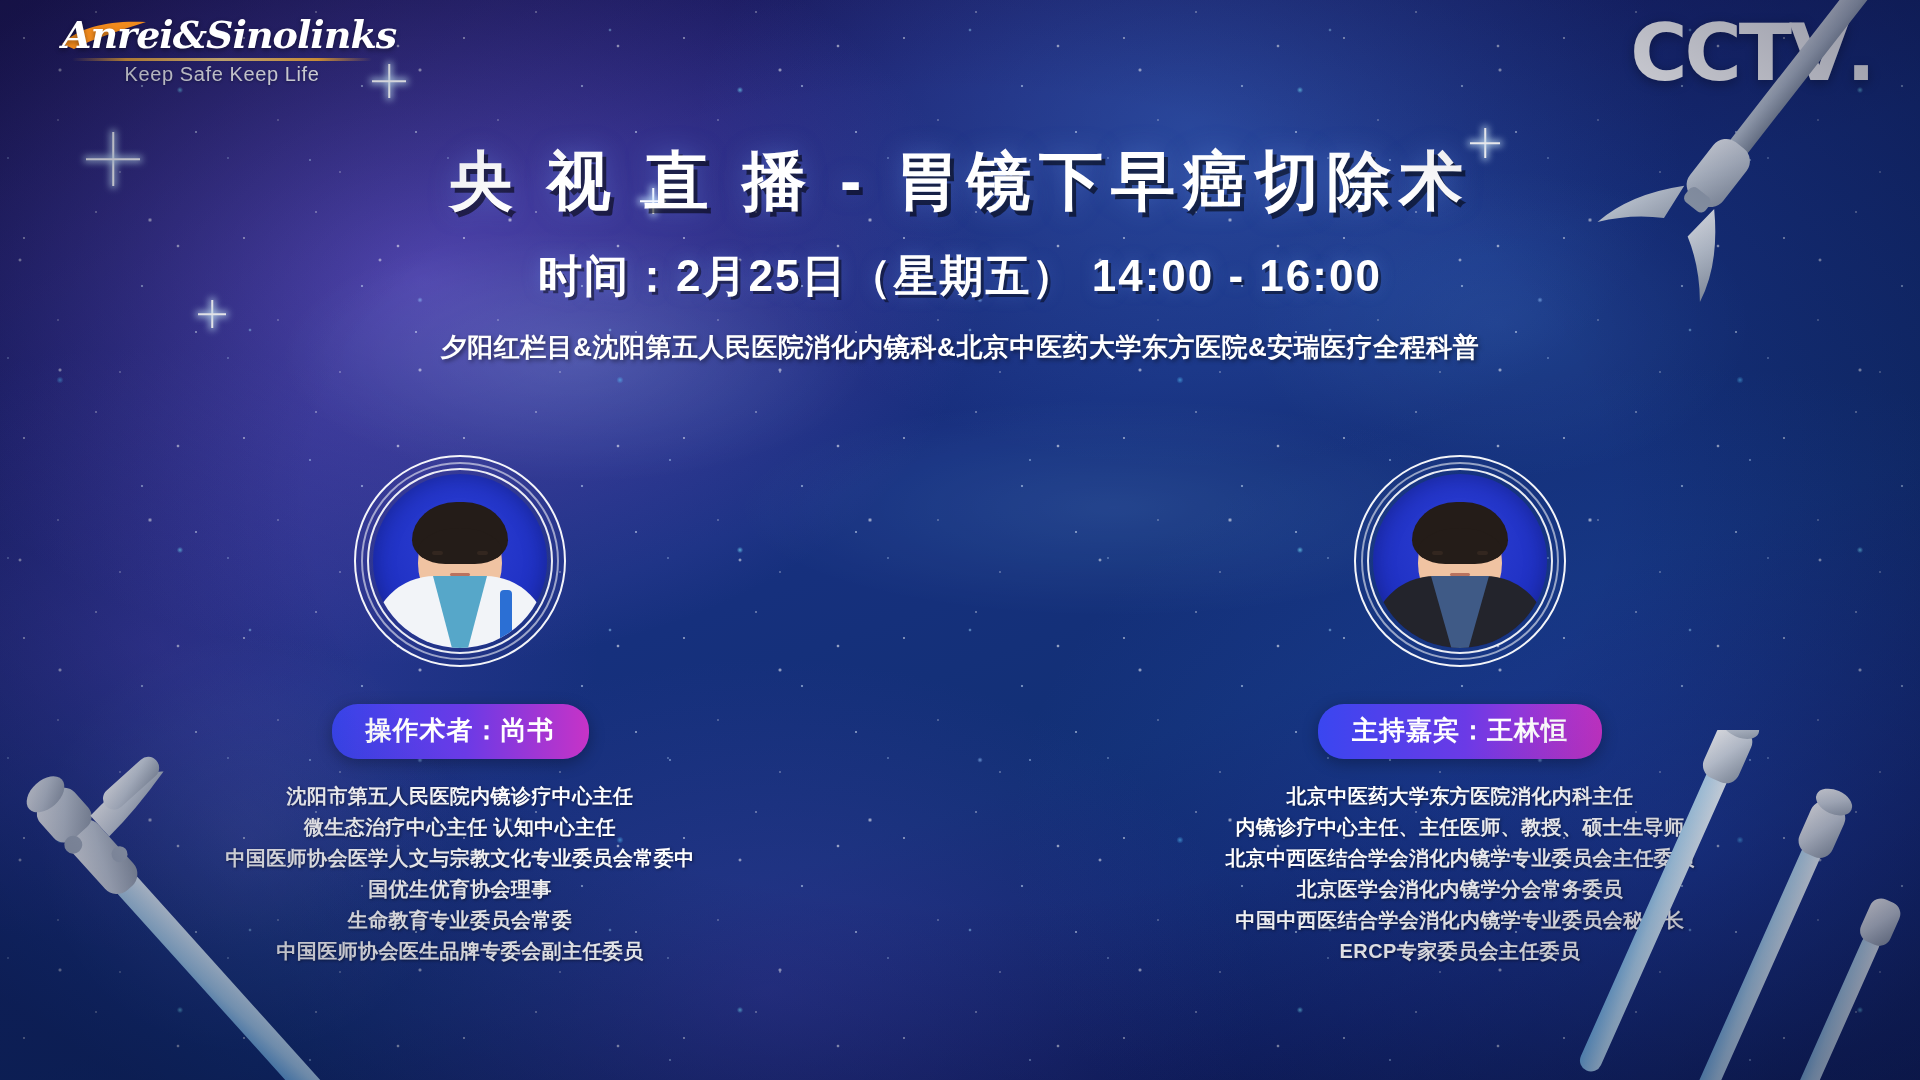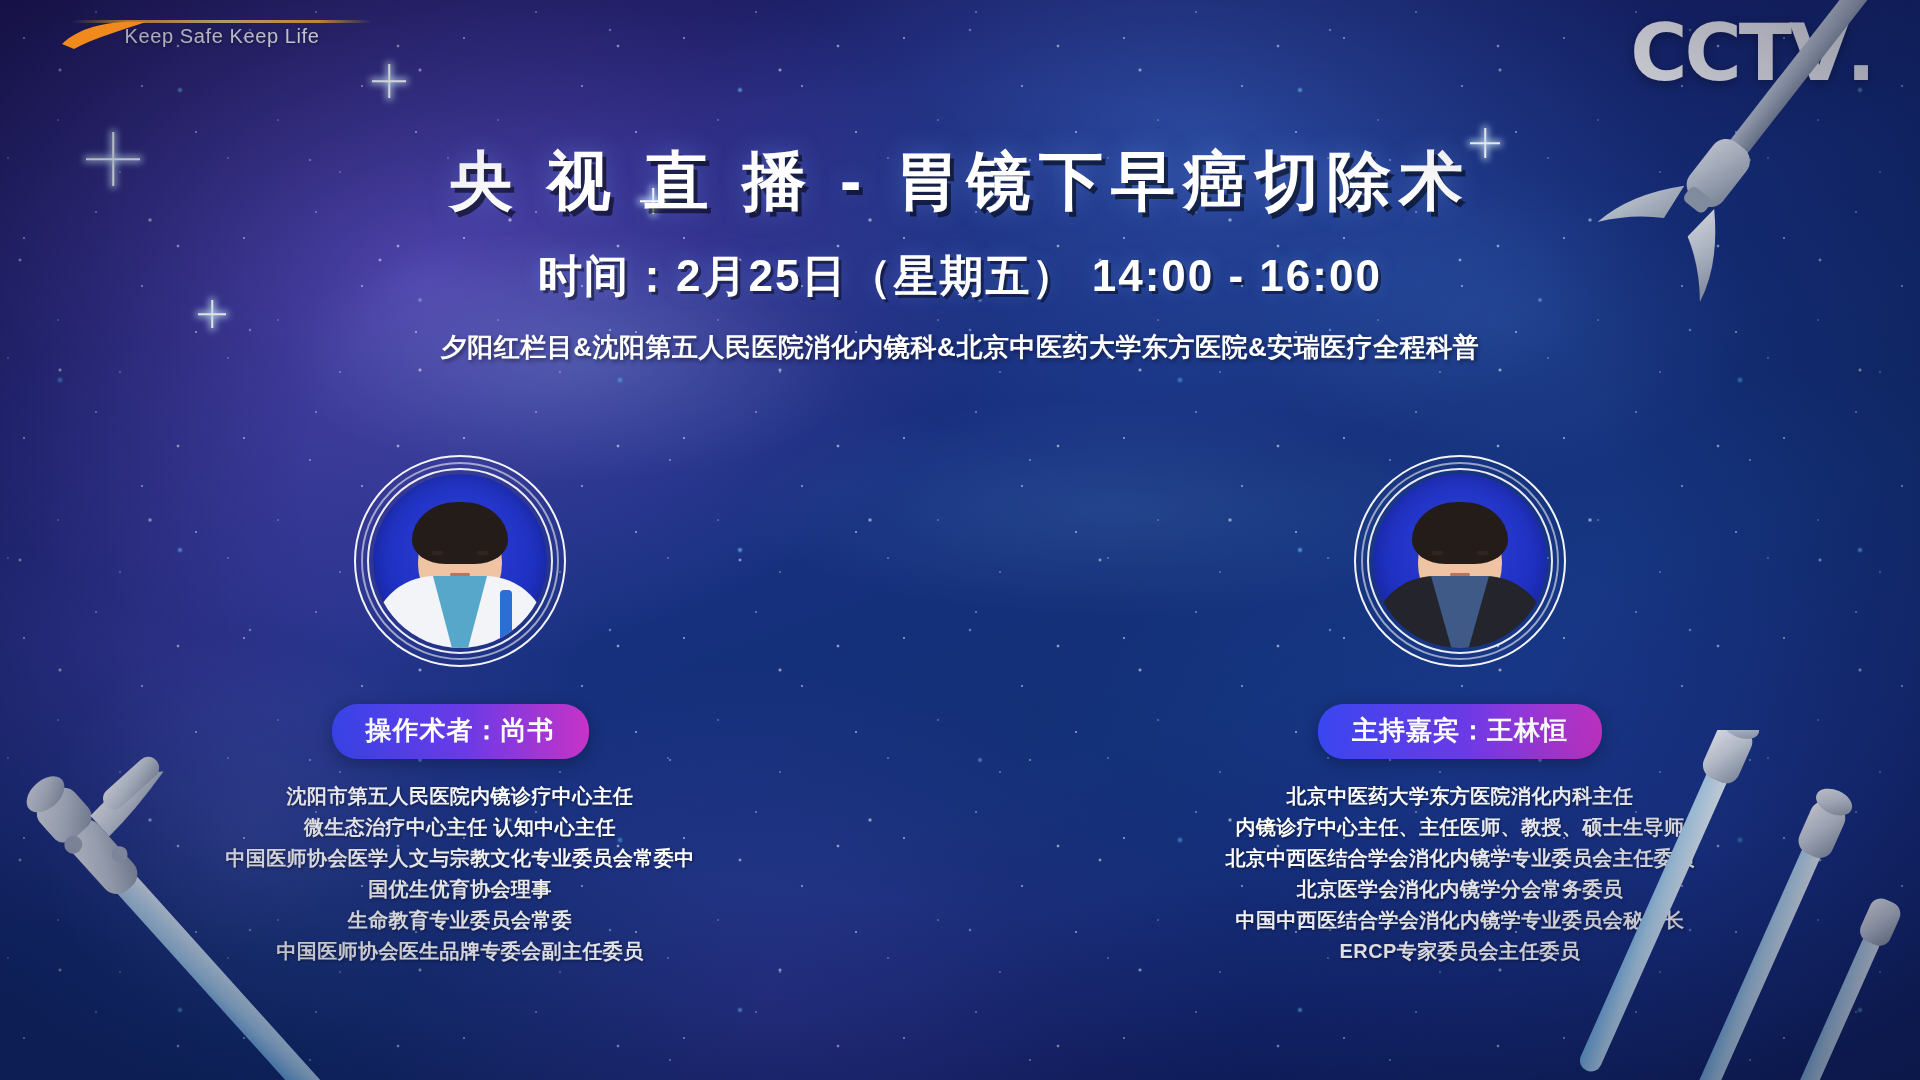--- a/index.html
+++ b/index.html
@@ -216,20 +216,21 @@
     </div>
   <div class="bigstar" style="left:1470px;top:128px; width:30px; height:30px;">
       <i></i>
       <b></b>
     </div>
 
   <div id="brand-logo">
     <svg class="brand-swoosh" viewBox="0 0 88 30">
       <path d="M2 24 C20 6, 52 0, 86 2 C62 10, 34 18, 14 29 Z" fill="#f08a1d"></path>
     </svg>
+    <div class="brand-word">Anrei&amp;Sinolinks</div>
     <div class="brand-rule"></div>
     <div class="brand-tagline">Keep Safe Keep Life</div>
   </div>
 
   <div id="cctv-logo">
     <span>CCTV</span><span class="dot">.</span>
   </div>
 
   <div id="title-block">
     <div id="main-title">央 视 直 播 - 胃镜下早癌切除术</div>

